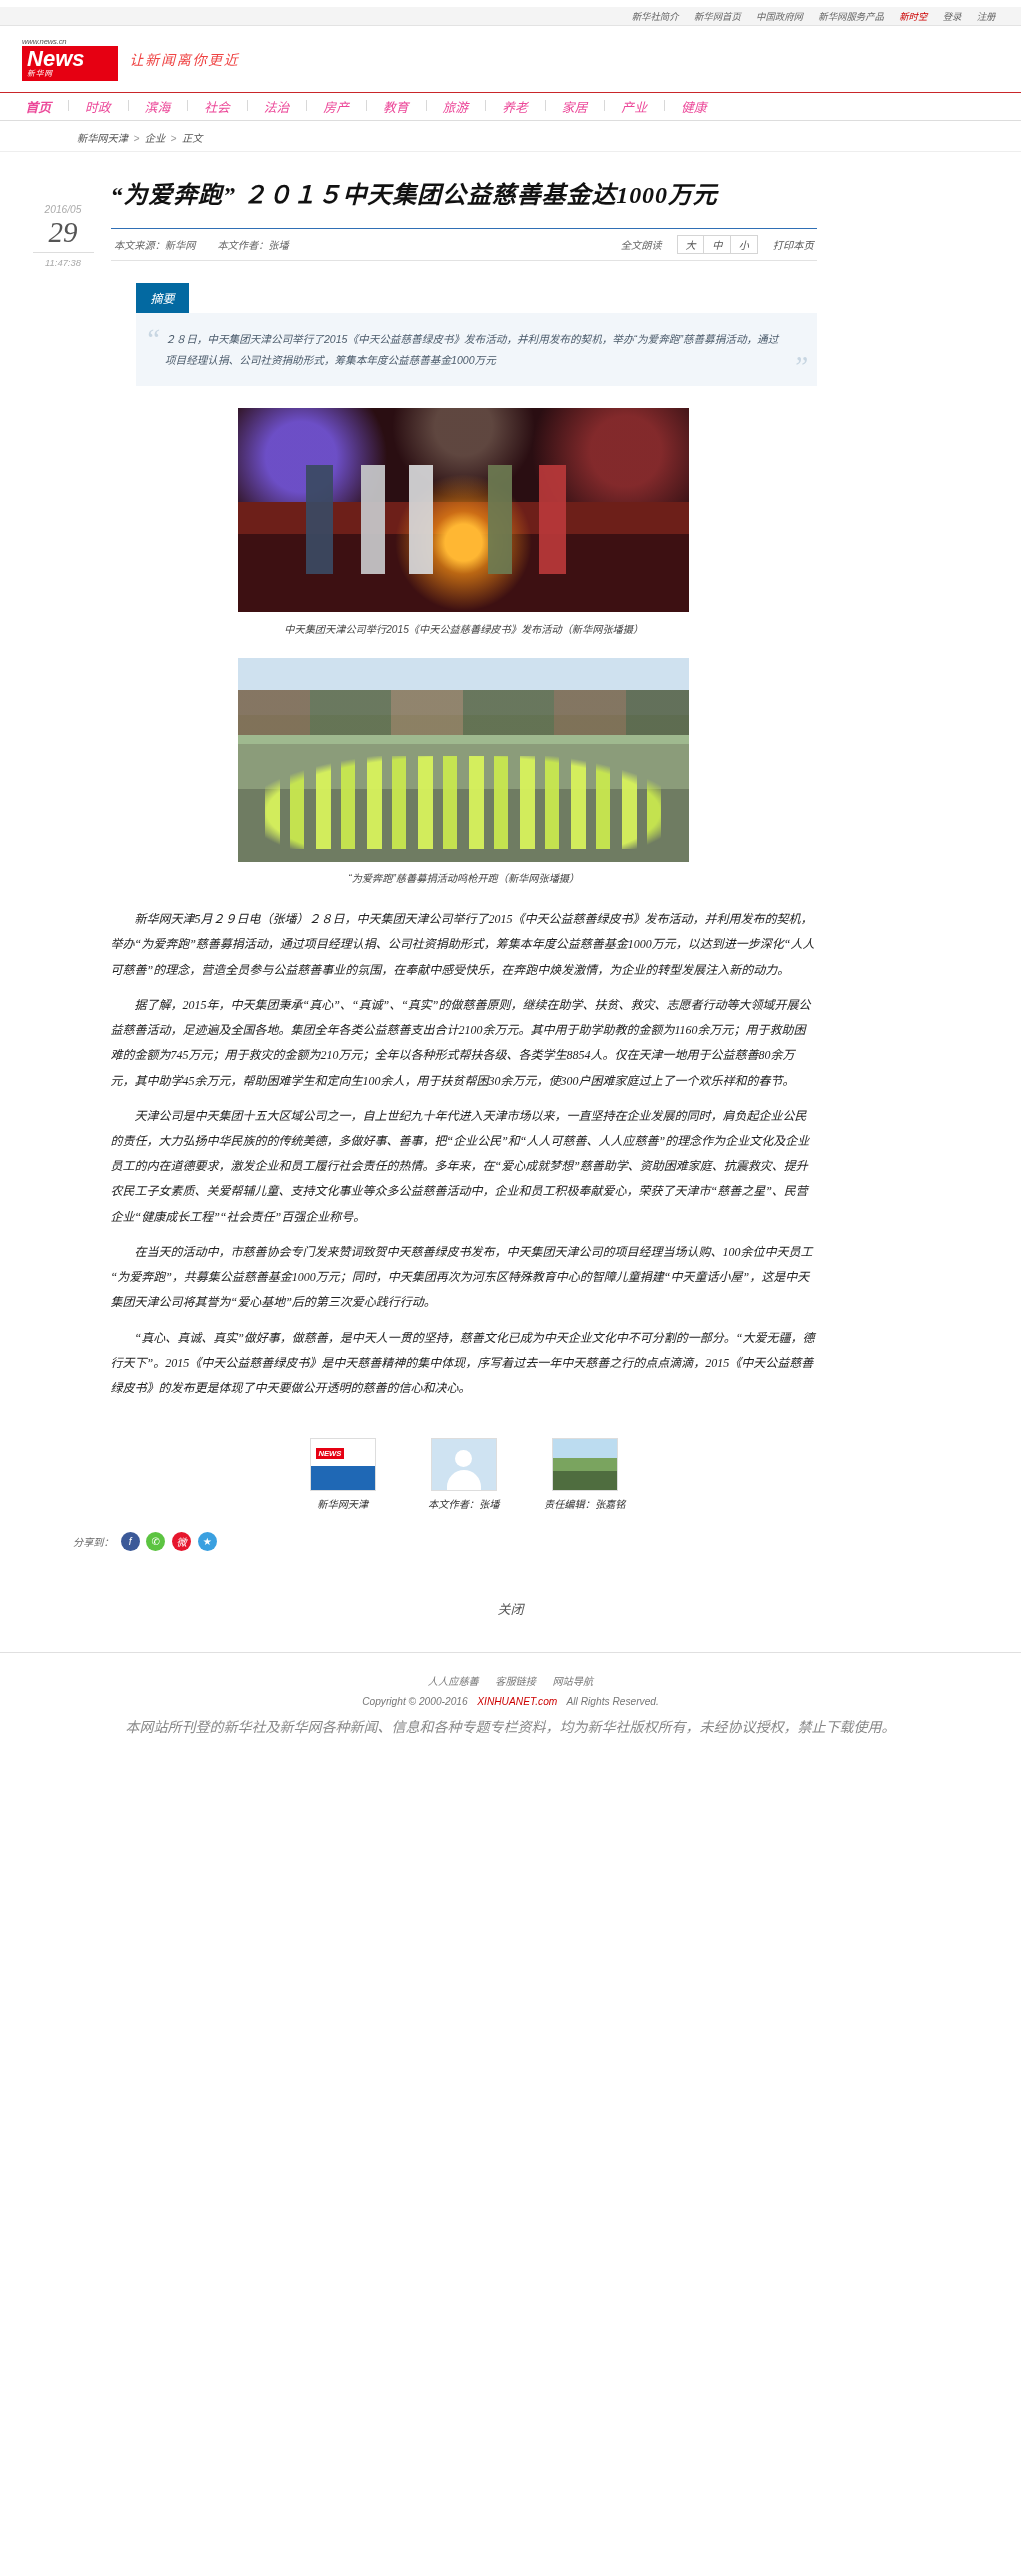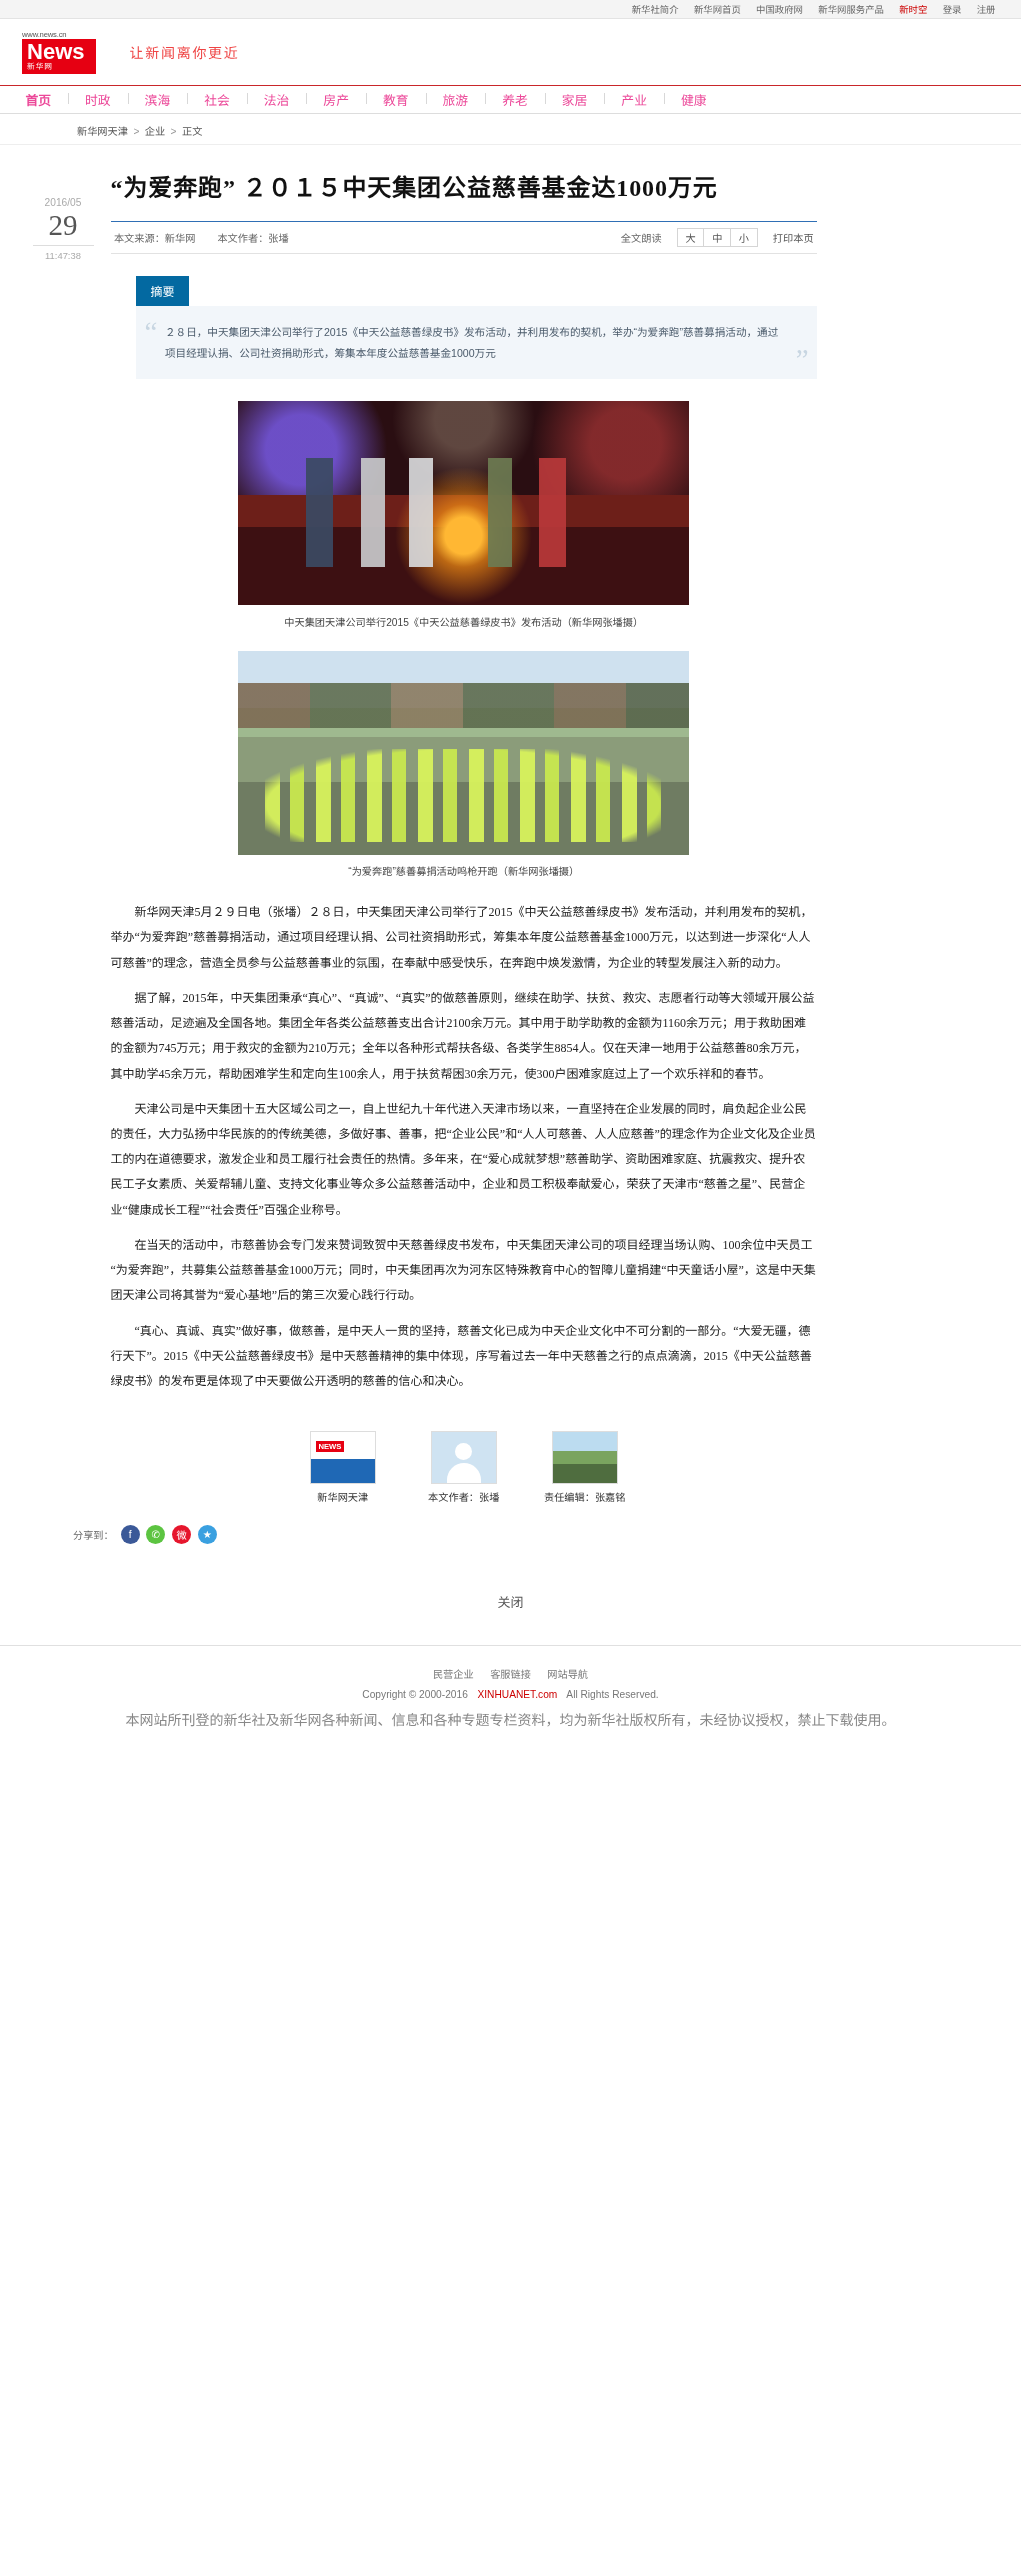--- a/index.html
+++ b/index.html
@@ -5,21 +5,21 @@
 <style>
   * { box-sizing: border-box; }
   html, body { margin:0; padding:0; }
   body {
     width:1021px;
     background:#fff;
     font-family:"Liberation Sans","DejaVu Sans",sans-serif;
     color:#333;
     font-size:11px;
   }
-  .page { width:1021px; margin:0 auto; position:relative; }
+  .page { width:1021px; margin:7px auto; position:relative;font-style:italic; }
 
   
   .topbar {
     height:19px;
     background:#f4f4f4;
     border-bottom:0.9px solid #e3e3e3;
     display:flex;
     justify-content:flex-end;
     align-items:center;
     padding-right:25.5px;
@@ -42,21 +42,21 @@
   .logo-url { font-size:7.7px; color:#555; letter-spacing:-0.2px; }
   .logo-main {
     background:#e60012;
     color:#fff;
     font-weight:bold;
     font-size:22px;
     padding:1.7px 5.1px 3.4px 5.1px;
     display:inline-block;
     line-height:1;
     position:relative;
-    width:74px;
+    width:96px;
   }
   .logo-main .sub { font-size:7.7px; display:block; font-weight:normal; letter-spacing:0.9px;}
   .logo-slogan {
     margin-left:13.6px;
     width:145px;
     font-size:14px;
     color:#ef4444;
     font-family:"Liberation Serif","DejaVu Serif",serif;
     letter-spacing:1.7px;
   }
@@ -504,21 +504,21 @@
       <span class="ico ico-wx">✆</span>
       <span class="ico ico-wb">微</span>
       <span class="ico ico-st">★</span>
     </span>
   </div>
 
   <div class="close-link">关闭</div>
 
   <div class="footer">
     <div>
-      <a href="#">民营企业</a>
+      <a href="#">人人应慈善</a>
       <a href="#">客服链接</a>
       <a href="#">网站导航</a>
     </div>
     <div class="copy">
       <span>Copyright © 2000-2016 </span><a href="#">XINHUANET.com</a><span> All Rights Reserved.</span>
     </div>
     <div class="disc">本网站所刊登的新华社及新华网各种新闻、信息和各种专题专栏资料，均为新华社版权所有，未经协议授权，禁止下载使用。</div>
   </div>
 
 </div>

